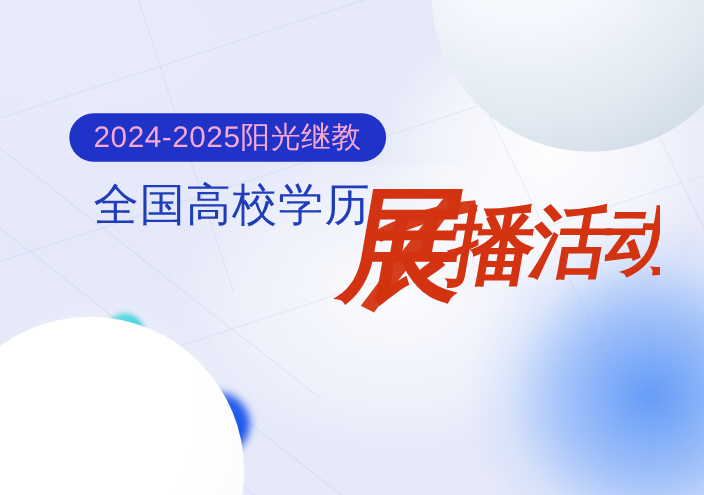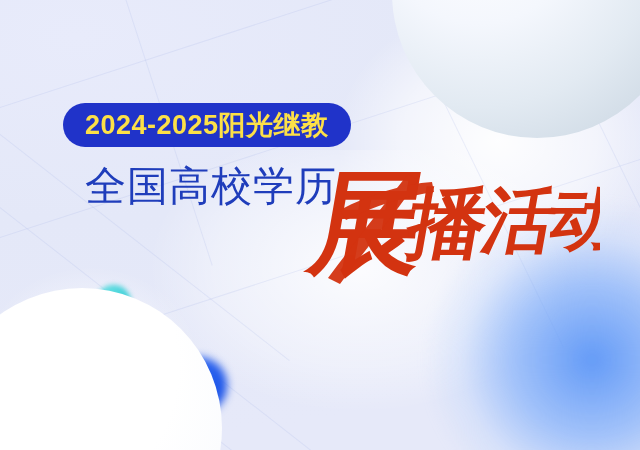--- a/index.html
+++ b/index.html
@@ -60,21 +60,21 @@
     background:radial-gradient(circle at 38% 34%, #6fe2e4 0%, #3dd0d8 55%, #2bc2cf 100%);
     filter:blur(2.5px);
   }
   
   .content{position:absolute;inset:0;}
   .badge{
     position:absolute;left:63px;top:103px;height:44px;
     display:flex;align-items:center;justify-content:center;
     padding:0 22px;border-radius:24px;
     background:#2033c9;
-    color:#fde047;font-size:27px;font-weight:700;letter-spacing:.5px;
+    color:#f9a8d4;font-size:27px;font-weight:400;letter-spacing:.5px;
     white-space:nowrap;line-height:1;
   }
   .headline{position:absolute;left:0;top:0;width:640px;height:450px;}
   .hl-line{
     position:absolute;color:#1f3dbb;font-weight:400;
     font-size:41px;line-height:1;letter-spacing:1px;white-space:nowrap;
   }
   .hl-1{left:85px;top:166px;}
   .hl-2{left:55px;top:213px;}
   .callig{

